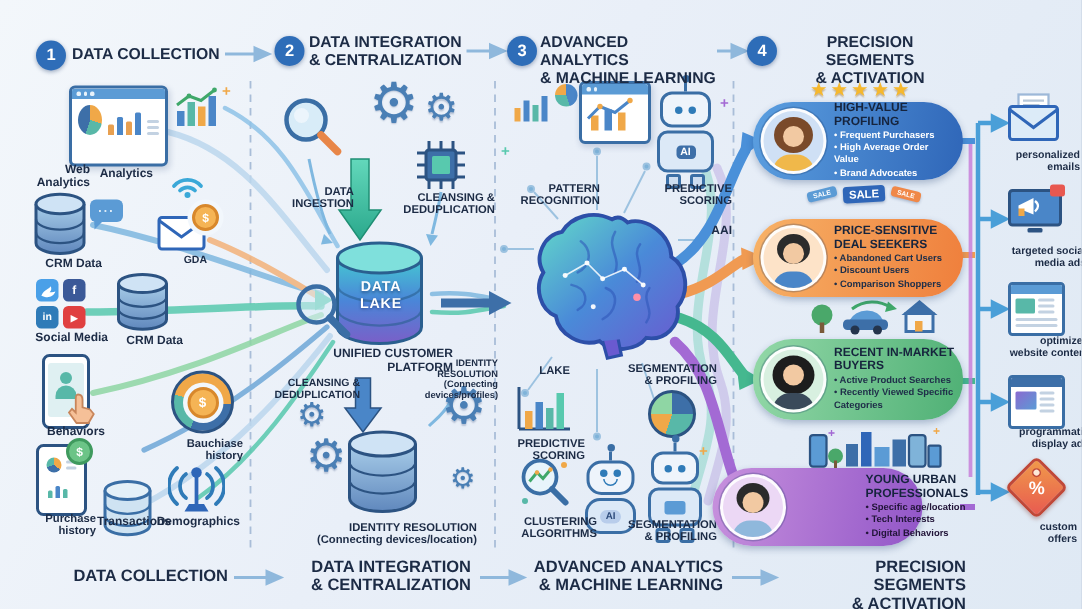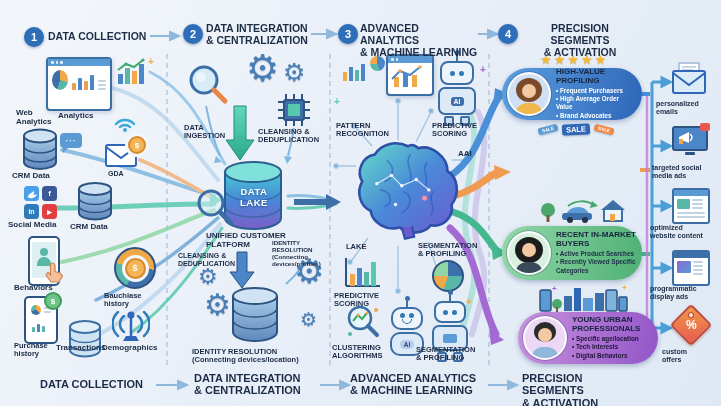--- a/index.html
+++ b/index.html
@@ -2,21 +2,21 @@
 <html><head>
 <meta charset="utf-8">
 <style>
   html,body{margin:0;padding:0;background:#cdd8e6;}
   .canvas{position:relative;width:721px;height:406px;overflow:hidden;
     background:linear-gradient(120deg,#f3f7fb 0%,#e9eff8 45%,#dfe9f4 100%);
     font-family:"Liberation Sans",sans-serif;}
   .bg{position:absolute;left:0;top:0;z-index:0;}
   .abs{position:absolute;z-index:2;}
   
-  .lbl{position:absolute;z-index:3;font-weight:bold;color:#1c2b45;text-align:left;
+  .lbl{position:absolute;z-index:3;font-weight:bold;color:#1c2b45;text-align:right;
        white-space:pre-line;line-height:1.12;}
   .f11{font-size:11px}.f10{font-size:10.5px}.f8{font-size:8px}
   .f75{font-size:7.5px}.f7{font-size:7px}.f62{font-size:6.2px}
   .step-badge{position:absolute;z-index:3;width:20px;height:20px;border-radius:50%;
     background:#2e6db8;color:#fff;font-weight:bold;font-size:11px;display:flex;
     align-items:center;justify-content:center;box-shadow:0 1px 3px rgba(20,50,100,.4);}
   
   .browser{position:absolute;z-index:2;background:#fff;border:2px solid #3a6ea5;border-radius:4px;
     box-shadow:1px 2px 4px rgba(40,70,120,.2);overflow:hidden;}
   .browser .tbar{height:7px;background:#5b9bd5;display:flex;align-items:center;gap:2px;padding-left:3px;}
@@ -606,20 +606,36 @@
       </ul>
     </div>
   </div>
 
   <div class="tagrow" style="left:538px;top:124px;">
     <span class="tag tag-s" style="background:#5b9bd5;transform:rotate(-14deg);">SALE</span>
     <span class="tag tag-c">SALE</span>
     <span class="tag tag-s" style="background:#f08848;transform:rotate(14deg);">SALE</span>
   </div>
 
+  <div class="pill seg-orange" style="left:502px;top:146px;">
+    <div class="avatar av2">
+        <div class="hair"></div>
+        <div class="face"></div>
+        <div class="torso"></div>
+      </div>
+    <div>
+      <div class="pill-title">PRICE-SENSITIVE
+DEAL SEEKERS</div>
+      <ul class="pill-bullets">
+        <li>Abandoned Cart Users</li>
+        <li>Discount Users</li>
+        <li>Comparison Shoppers</li>
+      </ul>
+    </div>
+  </div>
 
   <svg class="abs" style="left:538px;top:198px;" width="92" height="26">
     <circle cx="10" cy="12" r="7" fill="#4aa86a"></circle>
       <rect x="8.5" y="17" width="3" height="7" fill="#7a5a3a"></rect>
     <path d="M28,16 q4,-7 12,-7 q8,0 11,7 z" fill="#5b9bd5"></path>
     <rect x="24" y="15" width="30" height="7" rx="3" fill="#3d6fa8"></rect>
     <circle cx="32" cy="22" r="3" fill="#24344c"></circle>
       <circle cx="47" cy="22" r="3" fill="#24344c"></circle>
     <path d="M30,8 C38,2 48,2 56,7" fill="none" stroke="#3fa86a" stroke-width="2"></path>
       <polygon points="54,3 60,8 52,10" fill="#3fa86a"></polygon>
@@ -651,21 +667,21 @@
     <rect x="26" y="12" width="8" height="15" fill="#3d6fa8"></rect>
     <rect x="36" y="4" width="7" height="23" fill="#2f66b8"></rect>
     <rect x="45" y="14" width="10" height="13" fill="#5b9bd5"></rect>
     <rect x="57" y="9" width="9" height="18" fill="#3d6fa8"></rect>
     <rect x="68" y="6" width="11" height="21" rx="2" fill="#7fb3d9" stroke="#2c5382" stroke-width="1.5"></rect>
     <rect x="81" y="13" width="8" height="14" rx="1" fill="#5b9bd5" stroke="#2c5382" stroke-width="1.5"></rect>
     <text x="14" y="7" font-size="8" fill="#a36ad4" font-weight="bold">+</text>
     <text x="84" y="6" font-size="8" fill="#f0a848" font-weight="bold">+</text>
   </svg>
 
-  <div class="pill seg-purple" style="left:518px;top:312px;">
+  <div class="pill seg-purple" style="left:475px;top:312px;gap:48px;">
     <div class="avatar av4">
         <div class="hair"></div>
         <div class="face"></div>
         <div class="torso"></div>
       </div>
     <div>
       <div class="pill-title">YOUNG URBAN
 PROFESSIONALS</div>
       <ul class="pill-bullets">
         <li>Specific age/location</li>

